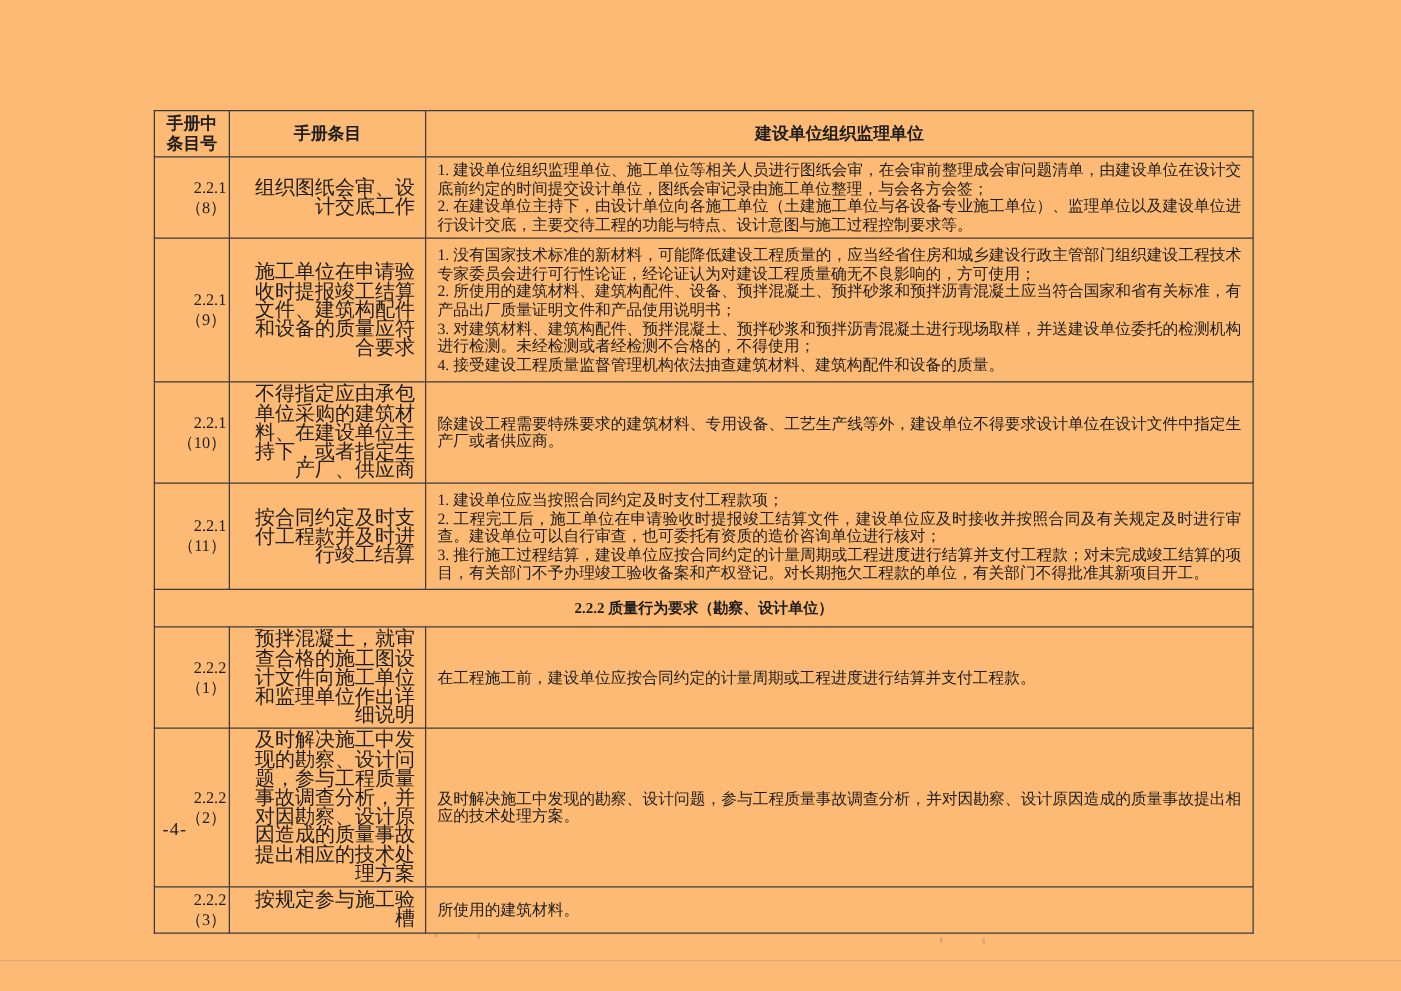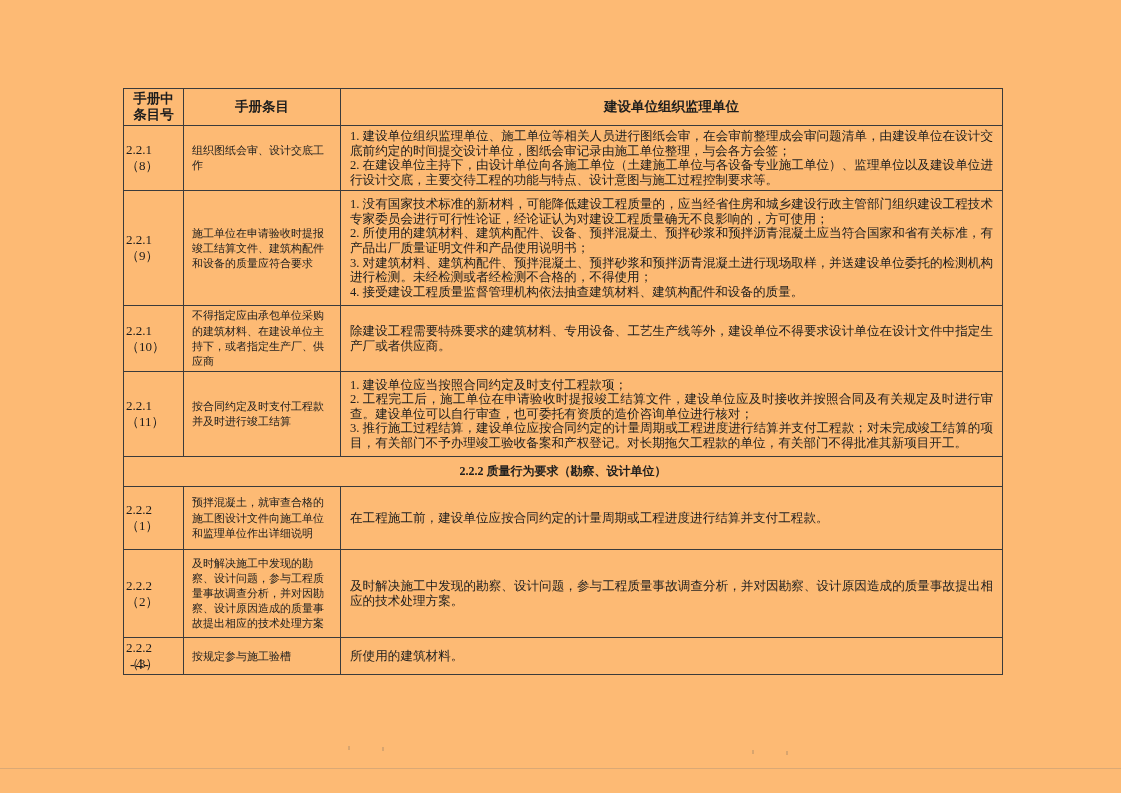--- a/index.html
+++ b/index.html
@@ -41,29 +41,29 @@
     border: 1.5px solid #343434;
   }
   th.hdr {
     font-size: 13.5px;
     font-weight: bold;
     text-align: center;
     line-height: 16px;
     padding: 2px 5px;
   }
   td.id-cell {
-    text-align: left;
+    text-align: right;
     font-size: 13px;
     line-height: 16px;
     white-space: pre-line;
     padding: 2px 2px;
   }
   td.item-cell {
-    text-align: left;
-    font-size: 11px;
+    text-align: right;
+    font-size: 16px;
     line-height: 15.2px;
     padding: 2px 8px;
   }
   td.content-cell {
     font-size: 12.6px;
     line-height: 14.6px;
     text-align: justify;
     white-space: pre-line;
     padding: 3px 9px;
   }

